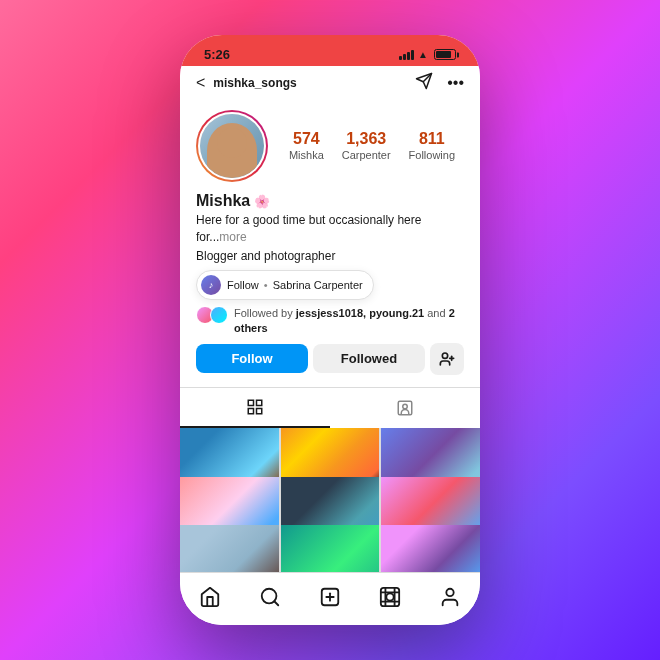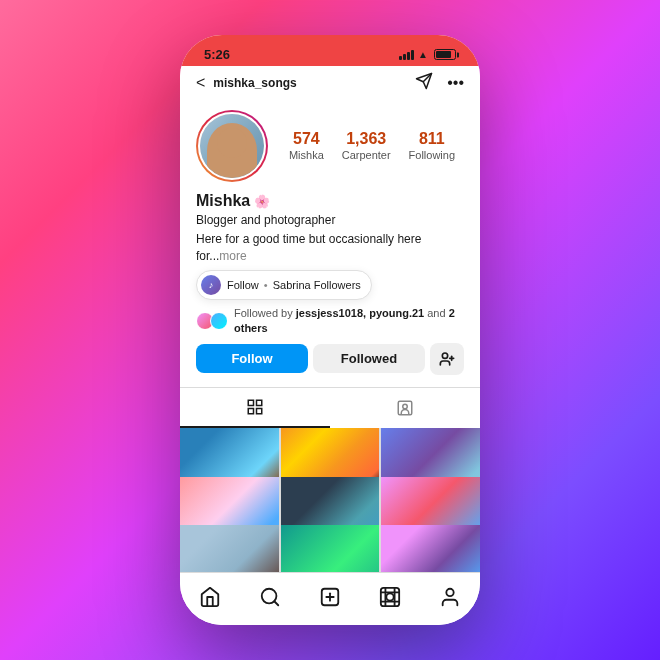--- a/index.html
+++ b/index.html
@@ -256,21 +256,20 @@
       color: #1a1a1a;
     }
     .music-sep {
       color: #888;
       margin: 0 2px;
     }
 
     
     .followed-by-row {
       display: flex;
-      align-items: center;
       gap: 6px;
       margin-bottom: 8px;
     }
     .follower-avatars {
       display: flex;
     }
     .follower-avatar {
       width: 18px;
       height: 18px;
       border-radius: 50%;
@@ -474,34 +473,34 @@
           <span class="stat-label">Following</span>
         </div>
       </div>
     </div>
 
     
     <div class="profile-name-row">
       <span class="profile-name">Mishka</span>
       <span class="verified-emoji">🌸</span>
     </div>
-    <p class="bio-text">Blogger and photographer</p>
     <p class="bio-text">
       <span>Here for a good time but occasionally here for...</span><span class="bio-more">more</span>
     </p>
+    <p class="bio-text">Blogger and photographer</p>
 
     
     <div class="music-tooltip">
       <div class="music-thumb">
         <span>♪</span>
       </div>
       <span class="music-text">
         <span>Follow</span>
         <span class="music-sep">•</span>
-        <span>Sabrina Followers</span>
+        <span>Sabrina Carpenter</span>
       </span>
     </div>
 
     
     <div class="followed-by-row">
       <div class="follower-avatars">
         <div class="follower-avatar follower-avatar-1"></div>
         <div class="follower-avatar follower-avatar-2"></div>
       </div>
       <span class="followed-text">

